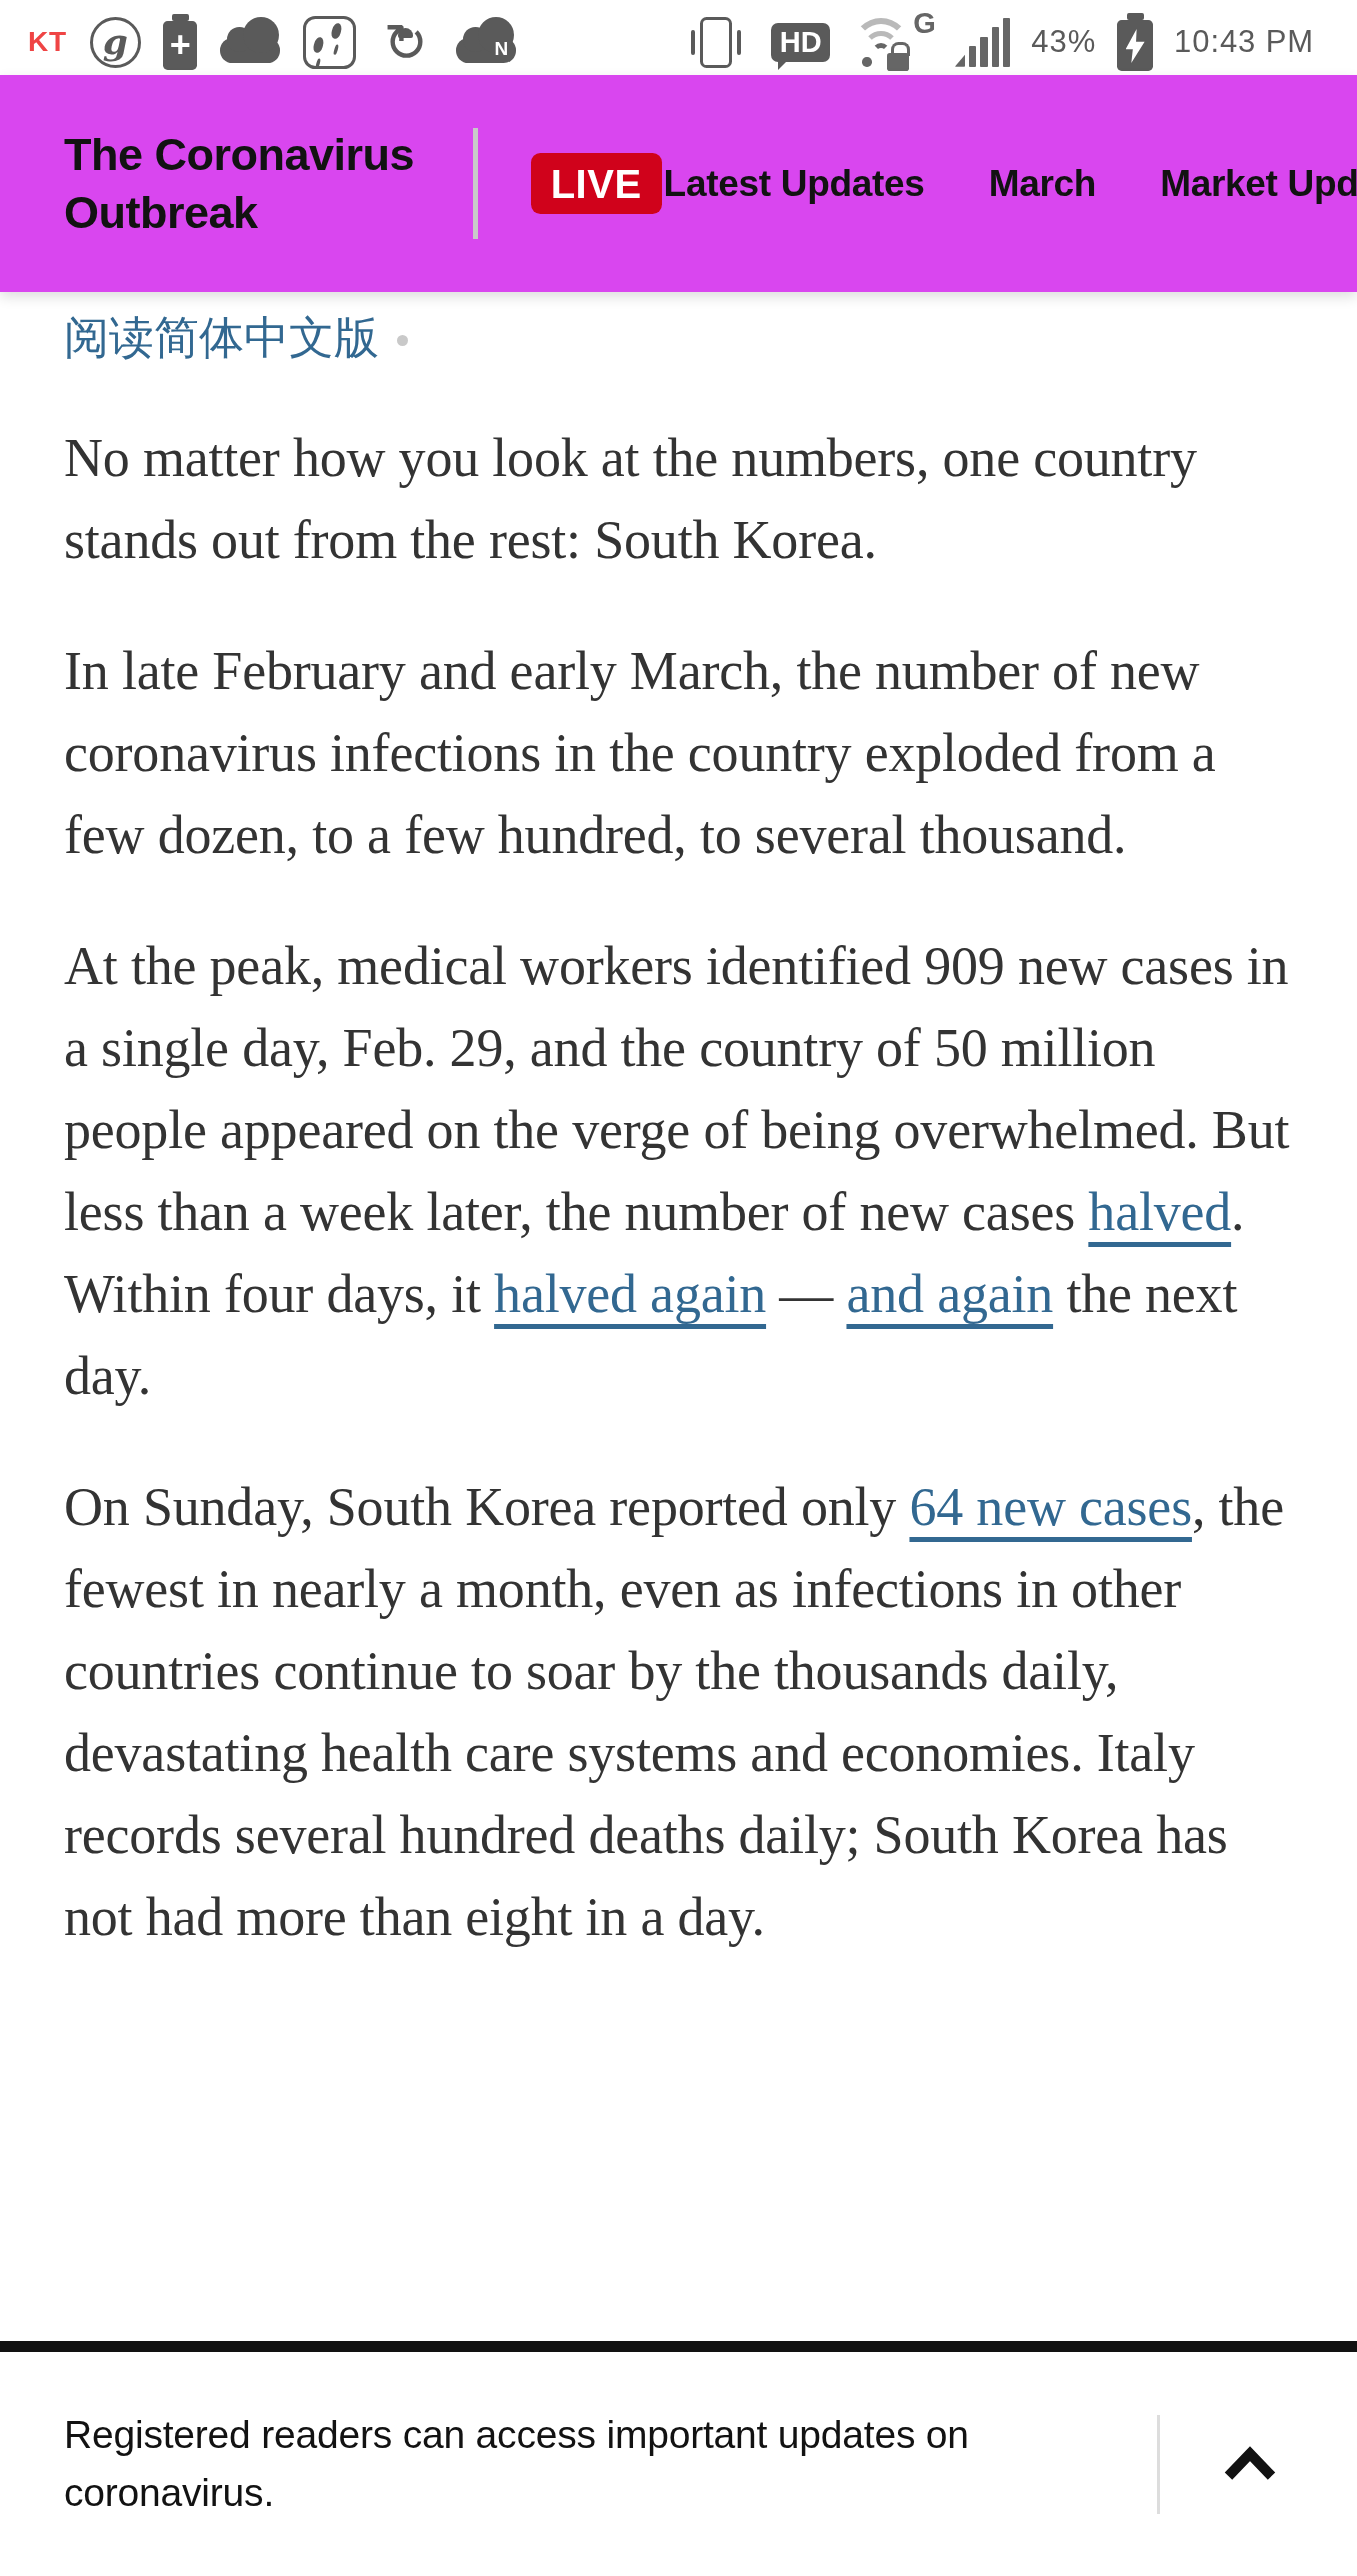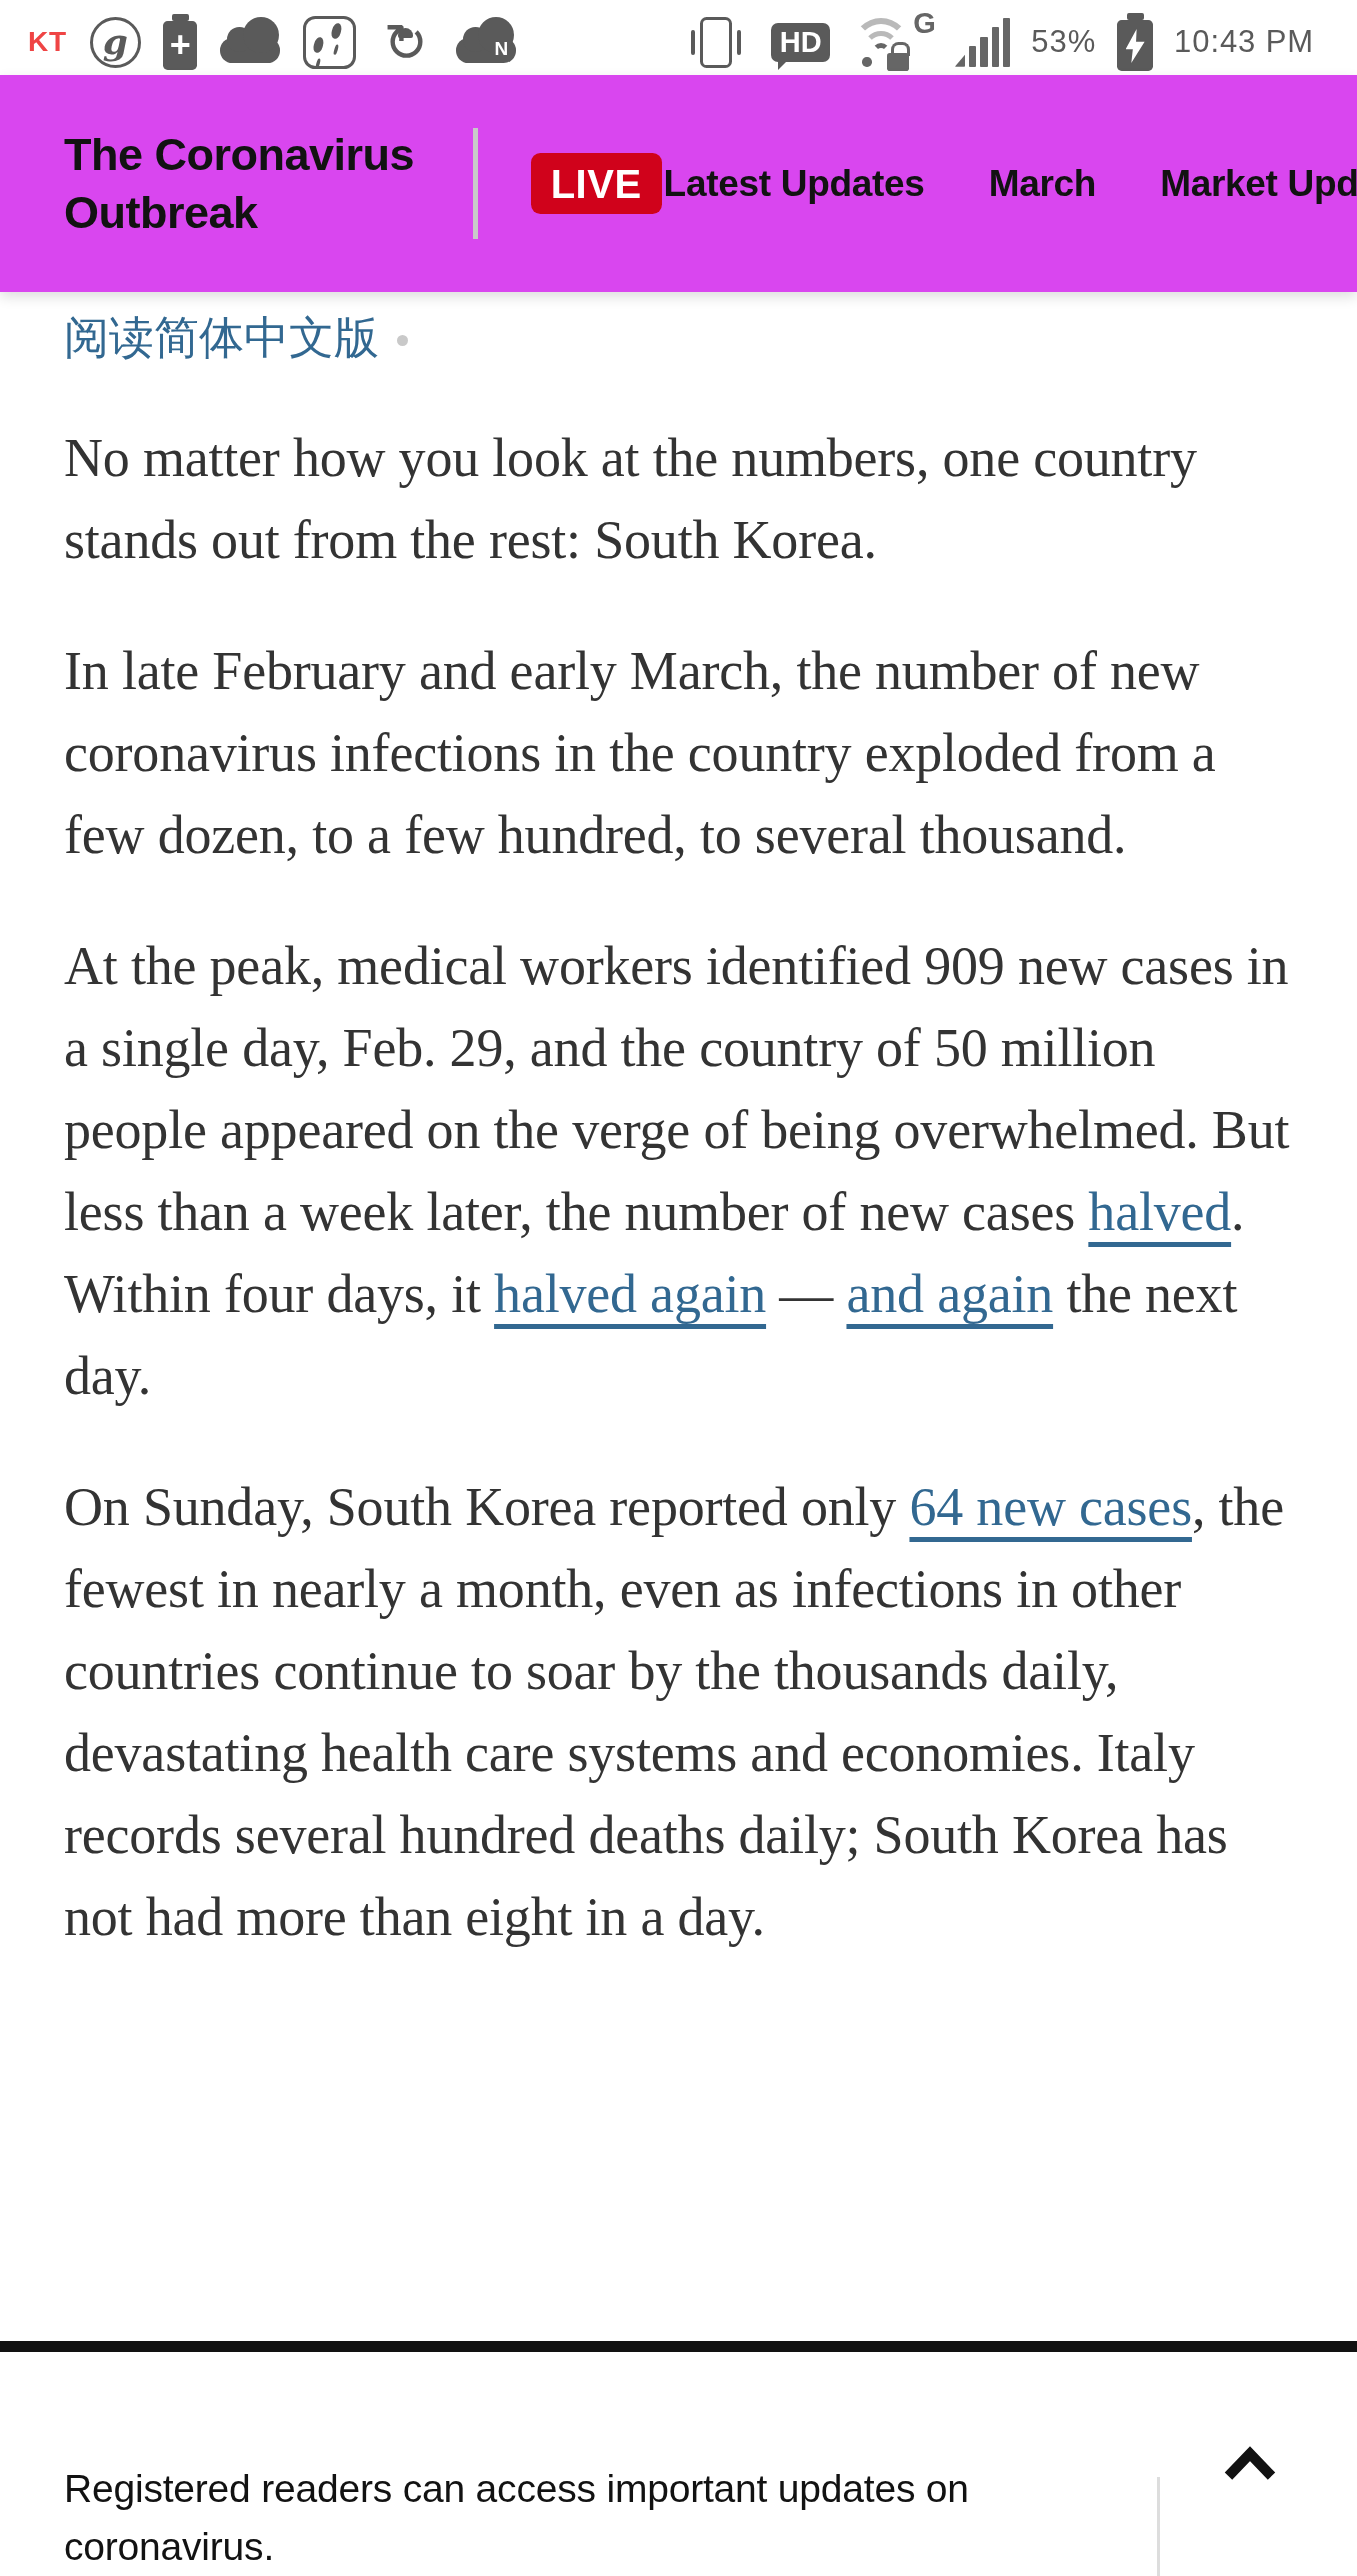--- a/index.html
+++ b/index.html
@@ -128,21 +128,21 @@
   .body-link{
     color:#326891; cursor:pointer;
     text-decoration:underline; text-decoration-color:#326891;
     text-decoration-thickness:4.7px; text-underline-offset:12.3px;
   }
 
   
   .bottom-banner{
     position:absolute; left:0; right:0; bottom:0; height:235px;
     background:#fff; border-top:11.3px solid #121212;
-    display:flex; align-items:flex-end; padding-left:64px;
+    display:flex; align-items:center; padding-left:64px;
   }
   .banner-message{
     flex:1; font-size:39px; line-height:58px; color:#121212; letter-spacing:-0.2px;
     padding-right:22.6px; max-width:1093px;
   }
   .banner-divider{ width:2.8px; height:99px; background:#dddddd; flex:none; }
   .banner-chevron-btn{
     width:181px; height:100%; display:flex; align-items:center; justify-content:center;
     background:none; border:none; padding:0; cursor:pointer;
   }
@@ -182,21 +182,21 @@
           <span class="gsup">G</span>
         </span>
         <span class="sb-icon signal">
           <span class="tri"></span>
           <span class="b1"></span>
           <span class="b2"></span>
           <span class="b3"></span>
           <span class="b4"></span>
         </span>
       </span>
-    <span class="sb-num">53%</span>
+    <span class="sb-num">43%</span>
     <span id="sb-battery" style="display:flex;">
         <span class="sb-icon battery-charging">
           <span class="bolt"></span>
         </span>
       </span>
     <span class="sb-num">10:43 PM</span>
   </span>
 </div>
 
 <div class="site-header">

